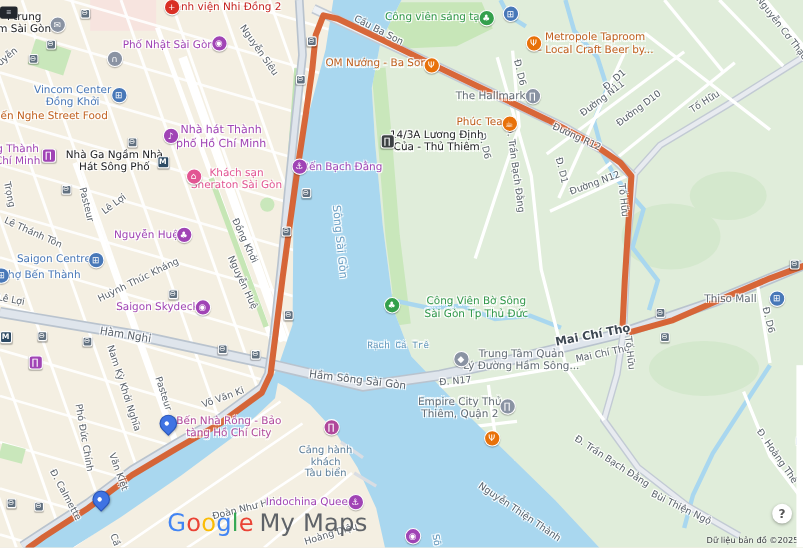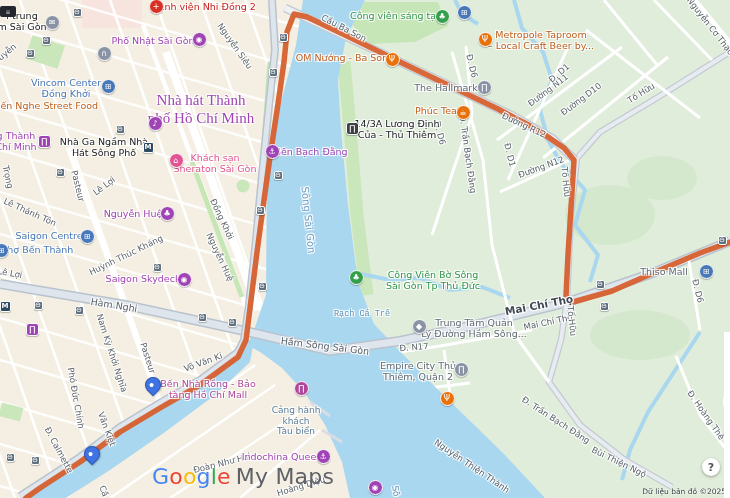--- a/index.html
+++ b/index.html
@@ -305,21 +305,21 @@
         <span>i trung</span>
         <span>m Sài Gòn</span>
       </div>
       <div class="lbl" style="left: 66px; top: 88px; transform: translate(-50%, -50%) rotate(0deg); font-size: 9.5px; color: rgb(72, 120, 184);">
         <span>Vincom Center</span>
         <span>Đồng Khởi</span>
       </div>
       <div class="lbl" style="left: 46px; top: 106px; transform: translate(-50%, -50%) rotate(0deg); font-size: 9.5px; color: rgb(192, 95, 29);">
         <span>Bến Nghe Street Food</span>
       </div>
-      <div class="lbl" style="left: 201px; top: 110px; transform: translate(-50%, -50%) rotate(0deg); font-size: 15px; color: rgb(160, 68, 181); font-family: Liberation Serif, serif;">
+      <div class="lbl" style="left: 201px; top: 125px; transform: translate(-50%, -50%) rotate(0deg); font-size: 10px; color: rgb(160, 68, 181);">
         <span>Nhà hát Thành</span>
         <span>phố Hồ Chí Minh</span>
       </div>
       <div class="lbl" style="left: 104px; top: 147px; transform: translate(-50%, -50%) rotate(0deg); font-size: 9.5px; color: rgb(32, 33, 36);">
         <span>Nhà Ga Ngầm Nhà</span>
         <span>Hát Sông Phố</span>
       </div>
       <div class="lbl" style="left: 16px; top: 141px; transform: translate(-50%, -50%) rotate(0deg); font-size: 9.5px; color: rgb(160, 68, 181);">
         <span>g Thành</span>
         <span>Chí Minh</span>
@@ -375,21 +375,21 @@
         <span>Empire City Thủ</span>
         <span>Thiêm, Quận 2</span>
       </div>
       <div class="lbl" style="left: 296px; top: 421px; transform: translate(-50%, -50%) rotate(0deg); font-size: 9px; color: rgb(91, 126, 154);">
         <span>Cảng hành</span>
         <span>khách</span>
         <span>Tàu biển</span>
       </div>
       <div class="lbl" style="left: 208px; top: 389px; transform: translate(-50%, -50%) rotate(0deg); font-size: 9.5px; color: rgb(176, 71, 155);">
         <span>Bến Nhà Rồng - Bảo</span>
-        <span>tàng Hồ Chí Mall</span>
+        <span>tàng Hồ Chí City</span>
       </div>
       <div class="lbl" style="left: 282px; top: 457px; transform: translate(-50%, -50%) rotate(0deg); font-size: 9.5px; color: rgb(160, 68, 181);">
         <span>Indochina Queen</span>
       </div>
       <div class="lbl" style="left: 664px; top: 272px; transform: translate(-50%, -50%) rotate(0deg); font-size: 9.5px; color: rgb(97, 106, 115);">
         <span>Thiso Mall</span>
       </div>
       <div class="lbl" style="left: 727px; top: 402px; transform: translate(-50%, -50%) rotate(0deg); font-size: 9.5px; color: rgb(72, 120, 184);">
         <span>H</span>
       </div>

